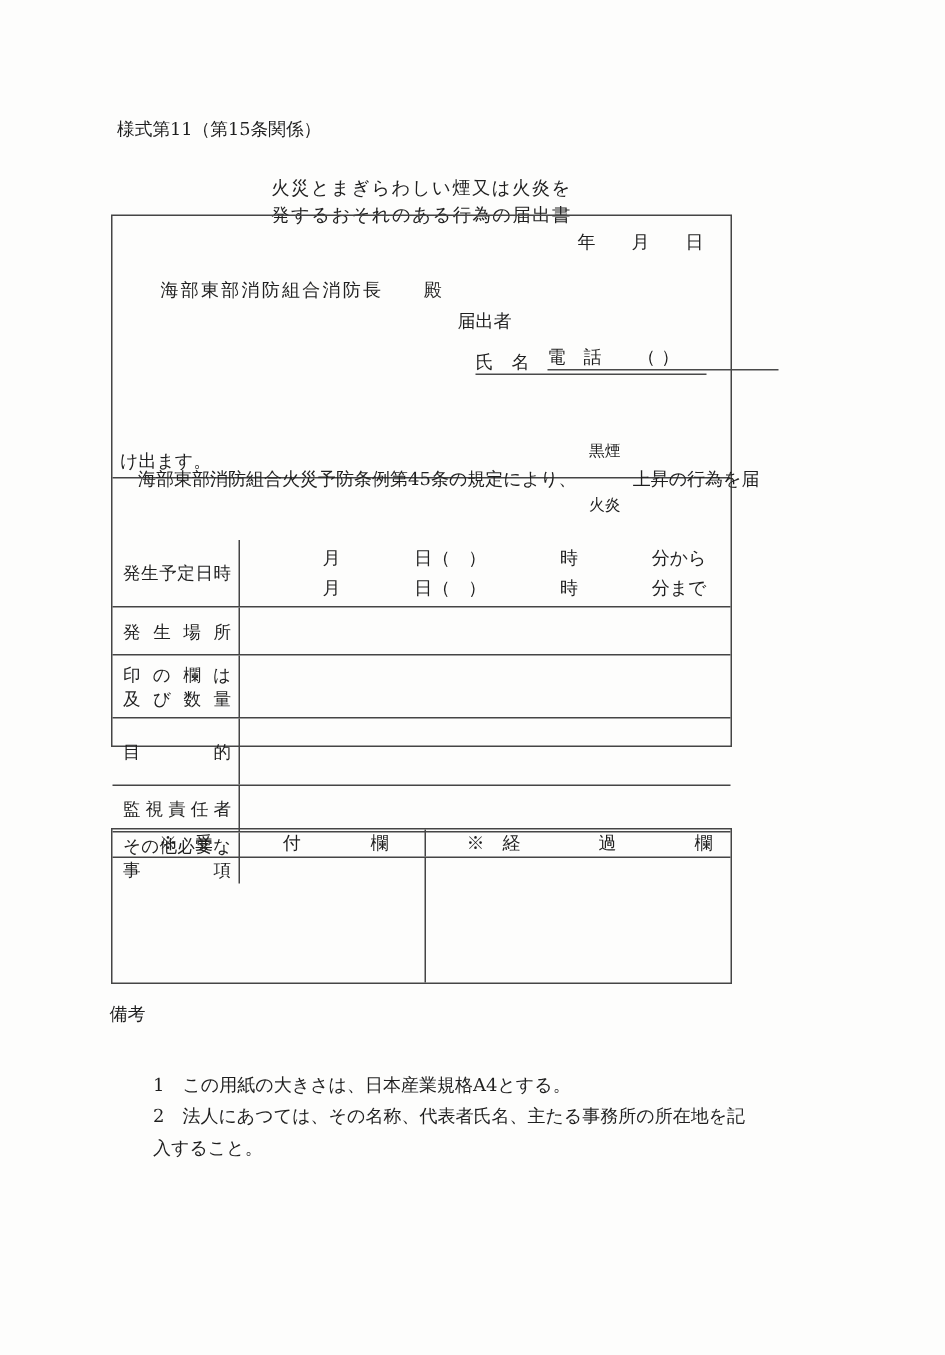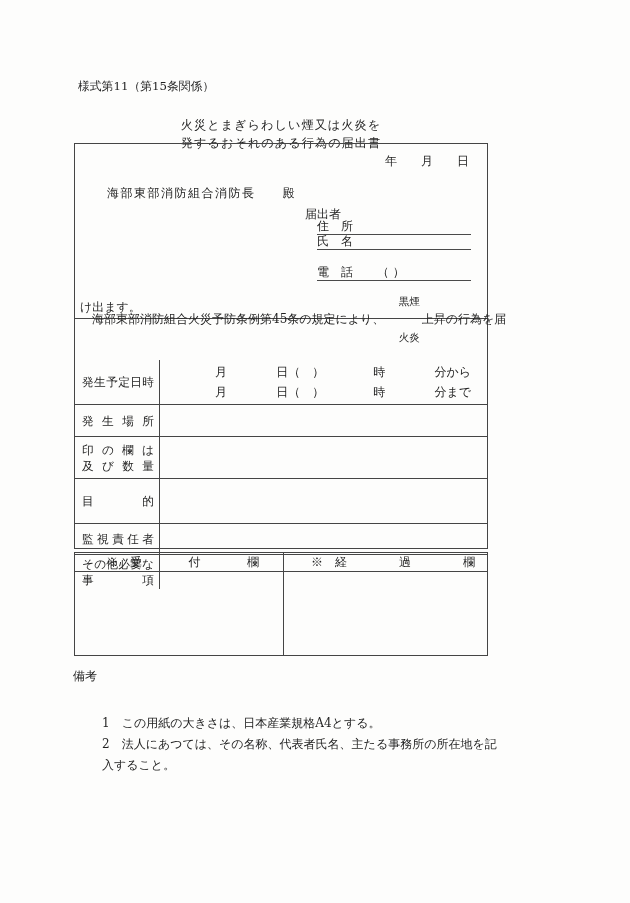--- a/index.html
+++ b/index.html
@@ -14,39 +14,39 @@
 
   .form-number { position:absolute; left:78px; top:79px; font-size:11.8px; }
 
   .doc-title {
     position:absolute; left:74px; top:101px; width:414px;
     text-align:center; font-size:12.2px; letter-spacing:1px; line-height:17.5px;margin-top:16px;
   }
 
   
   .main-table {
-    position:absolute; left:74px; top:143px; width:414px; height:406px;
+    position:absolute; left:74px; top:143px; width:414px; height:355px;
     border:1px solid #454545; box-sizing:border-box;
   }
   .top-section { position:relative; height:174px; border-bottom:1px solid #454545; }
   .date-line { position:absolute; top:9px; right:18px; }
   .addressee { position:absolute; left:32px; top:41px; letter-spacing:1.5px; }
   .notifier-label { position:absolute; left:230px; top:62px; }
   .field-row {
     position:absolute; left:242px; width:154px; height:15px;
     border-bottom:1px solid #4a4a4a; line-height:14px;
   }
   .field-row.addr { top:75px; }
   .field-row.name { top:90px; }
-  .field-row.tel  { top:121px; }
+  .field-row.tel  { top:87px;margin-left:48px; }
   .statement-line1 {
     position:absolute; left:5px; top:127px;
     display:flex; align-items:center; white-space:pre;
   }
-  .stacked { font-size:10.5px; line-height:12px; text-align:right; margin:0 2px; }
+  .stacked { font-size:10.5px; line-height:12px; text-align:center; margin:0 2px; }
   .statement-line2 { position:absolute; left:5px; top:155px; }
 
   .rows { position:absolute; left:0; right:0; top:175px;margin-top:41px; }
   .trow { display:flex; border-bottom:1px solid #454545; box-sizing:border-box; }
   .trow.last { border-bottom:none; }
   .label-cell {
     width:85px; border-right:1px solid #454545; box-sizing:border-box;
     display:flex; align-items:center;
   }
   .label-cell > span {
@@ -93,21 +93,20 @@
     <div>火災とまぎらわしい煙又は火炎を</div>
     <div>発するおそれのある行為の届出書</div>
   </div>
 
   <div class="main-table">
 
     <div class="top-section">
       <div class="date-line">年　　月　　日</div>
       <div class="addressee">海部東部消防組合消防長　　殿</div>
       <div class="notifier-label">届出者</div>
-      <div class="field-row addr">住　所</div>
       <div class="field-row name">氏　名</div>
       <div class="field-row tel">電　話　　（ ）</div>
 
       <div class="statement-line1">
         <span>　海部東部消防組合火災予防条例第45条の規定により、</span>
         <span class="stacked">
           <span style="display:block">黒煙</span>
           <span style="display:block">火炎</span>
         </span>
         <span>上昇の行為を届</span>

